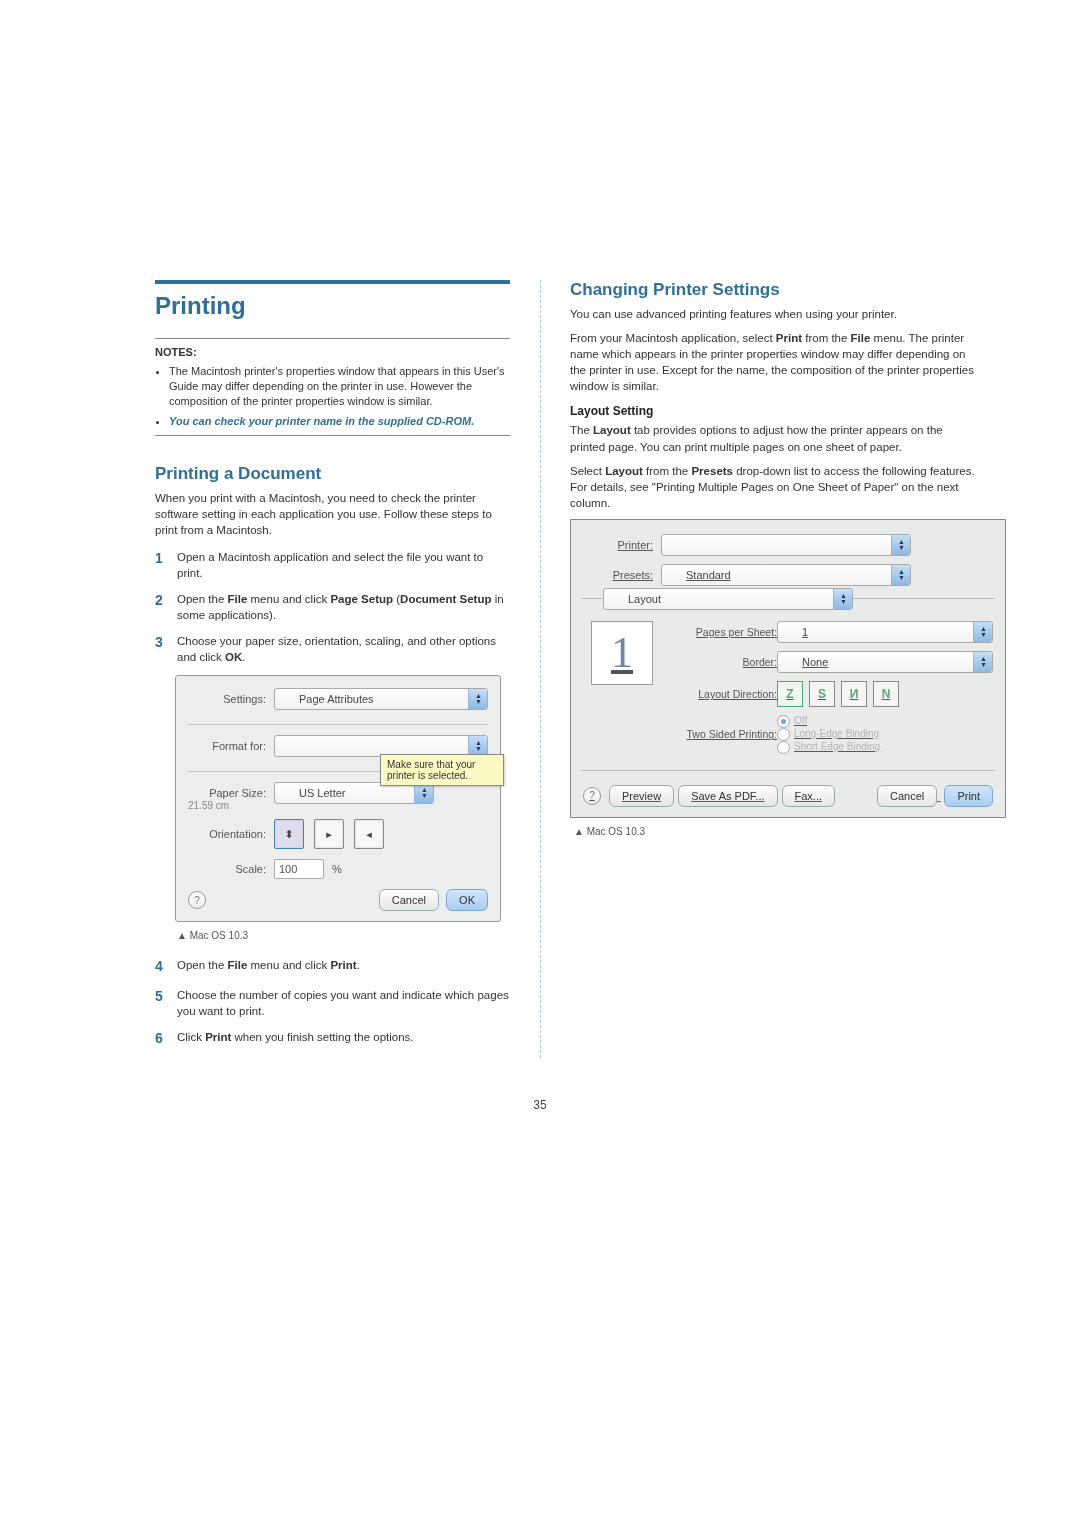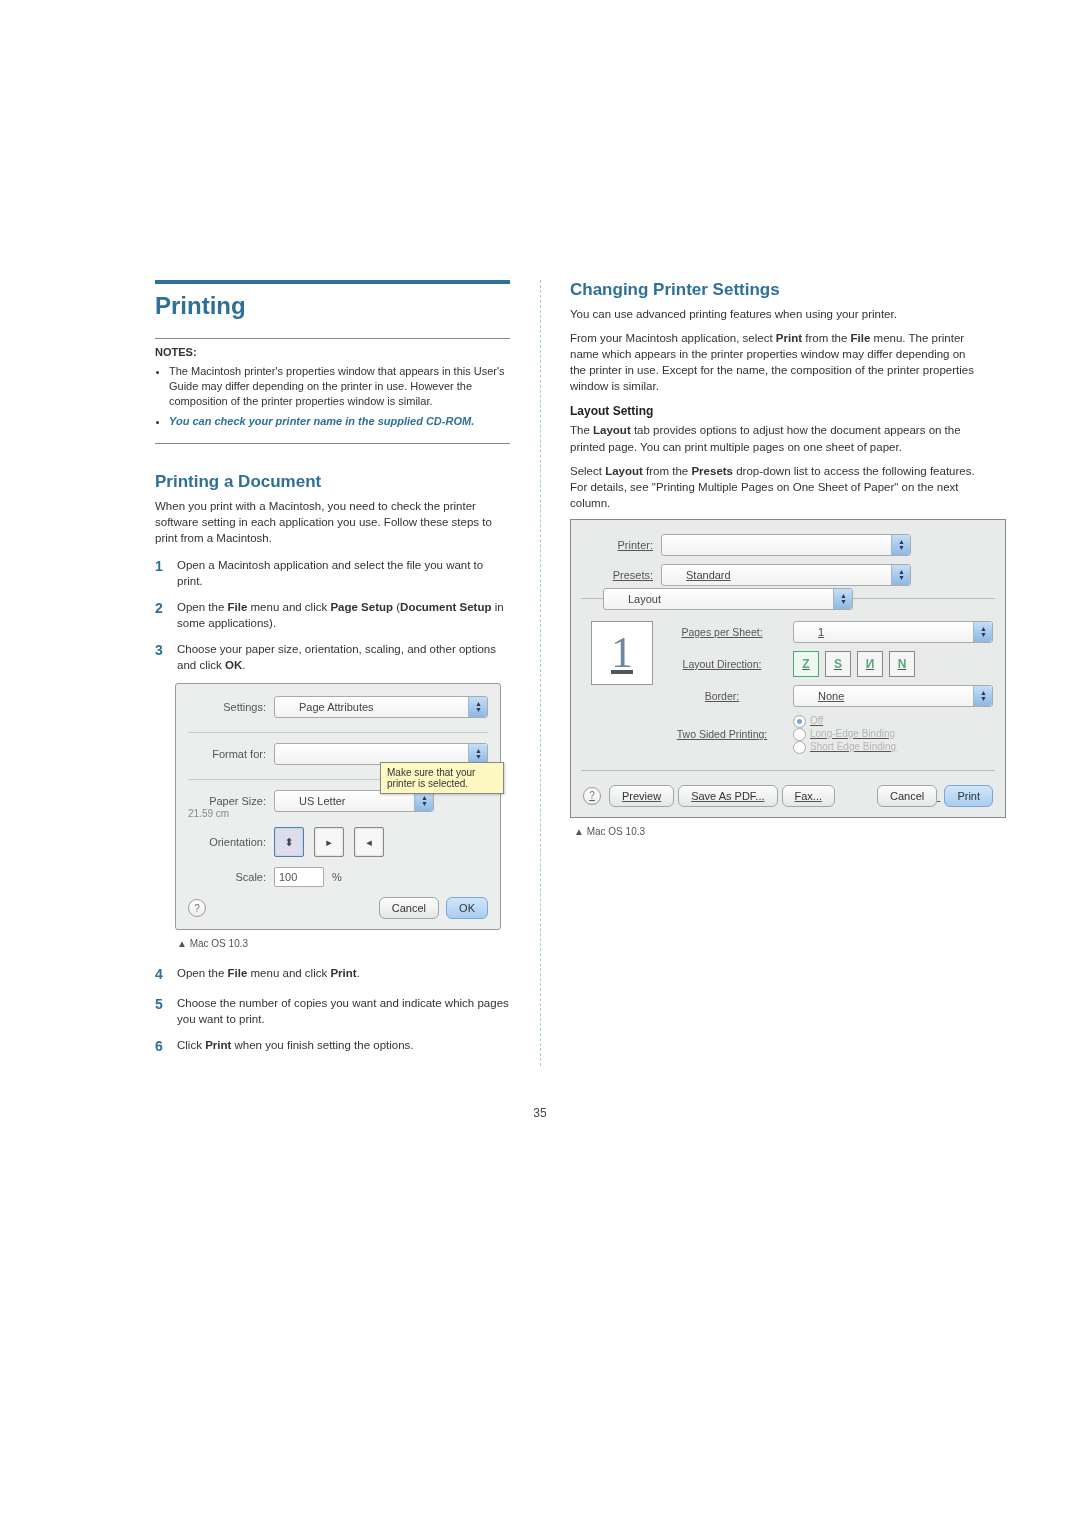--- a/index.html
+++ b/index.html
@@ -50,21 +50,21 @@
   }
   .notes-label {
     font-variant: small-caps;
     font-weight: bold;
     font-size: 11px;
     color: #333;
   }
   .notes-box {
     border-top: 1px solid #888;
     border-bottom: 1px solid #888;
-    padding: 6px 0 8px 0;
+    padding: 6px 0 0 0;
     margin-bottom: 28px;
     font-size: 11px;
     line-height: 1.35;
   }
   .notes-box ul { margin: 4px 0 0 0; padding: 0 0 0 14px; }
   .notes-box li { margin-bottom: 6px; }
   .note-emph { color: #2e7097; font-style: italic; font-weight: bold; }
   h2.sub-title {
     color: #2e7097;
     font-size: 17px;
@@ -148,21 +148,21 @@
   .pill-btn.primary { background: linear-gradient(#d0e6fb,#a8cdf0); border-color:#7aa6d2;}
   .dialog-footer { display:flex; justify-content:space-between; align-items:center; margin-top:10px;}
   .help-circle { width:16px; height:16px; border:1px solid #999; border-radius:50%; display:inline-flex; align-items:center; justify-content:center; font-size:10px; color:#777; background:linear-gradient(#fff,#eee);}
   .caption { font-size: 10px; color:#555; margin: 8px 0 16px 22px; }
   .fieldset-line { position:relative; border-top:1px solid #bbb; margin:12px -2px 10px -2px;}
   .fieldset-line .aqua-select { position:absolute; top:-11px; left:22px; width:200px;}
   .preview-pane { width:60px; height:62px; border:1px solid #999; background:#fff; margin-right:14px; display:flex; align-items:center; justify-content:center;}
   .big1 { font-family: Georgia, serif; font-size:44px; color:#6c88a0; font-weight:300;}
   .layout-right { flex:1; }
   .layout-row { display:flex; align-items:center; margin-bottom:8px;}
-  .layout-row .llabel { width:110px; text-align:center; padding-right:16px; font-size:10.5px; color:#555;}
+  .layout-row .llabel { width:110px; text-align:right; padding-right:0; font-size:10.5px; color:#555;}
   .dir-box { width:24px; height:24px; border:1px solid #888; background:#f5f5f5; margin-right:6px; display:flex; align-items:center; justify-content:center; font-size:12px; font-weight:bold; color:#5a7;}
   .disabled-label { color:#b5b5b5; }
   .radio-off { width:11px; height:11px; border:1px solid #aaa; border-radius:50%; background:#fff; display:inline-block; margin-right:4px; vertical-align:middle;}
   .radio-on { box-shadow: inset 0 0 0 3px #fff, inset 0 0 0 6px #7aa6d2; }
   .tiny { font-size:10px; }
   .page-num { text-align:center; font-size:12px; color:#444; margin-top:40px;}
   .dialog2 {
     border: 1px solid #888;
     background: #e9ebeb;
     margin: 6px 0 4px 0;
@@ -298,21 +298,21 @@
 
     <div class="col col-right">
       <h2 class="sub-title">Changing Printer Settings</h2>
       <p>You can use advanced printing features when using your printer.</p>
       <p>
         <span>From your Macintosh application, select </span><b>Print</b><span> from the </span><b>File</b><span> menu. The printer name which appears in the printer properties window may differ depending on the printer in use. Except for the name, the composition of the printer properties window is similar.</span>
       </p>
 
       <h3 class="sub-sub">Layout Setting</h3>
       <p>
-        <span>The </span><b>Layout</b><span> tab provides options to adjust how the document appears on the printed page. You can print multiple pages on one sheet of paper.</span>
+        <span>The </span><b>Layout</b><span> tab provides options to adjust how the printer appears on the printed page. You can print multiple pages on one sheet of paper.</span>
       </p>
       <p>
         <span>Select </span><b>Layout</b><span> from the </span><b>Presets</b><span> drop-down list to access the following features. For details, see "Printing Multiple Pages on One Sheet of Paper" on the next column.</span>
       </p>
 
       <div class="dialog2">
         <div class="dialog2-top-row">
           <span class="llabel">Printer:</span>
           <span class="aqua-select">
               <span></span>
@@ -336,39 +336,39 @@
 
         <div class="layout-body" style="margin-top:18px;">
           <div class="preview-pane">
             <span class="big1">1</span>
           </div>
           <div class="layout-right">
             <div class="layout-row">
               <span class="llabel">Pages per Sheet:</span>
               <span class="aqua-select" style="width:150px;">
                   <span>1</span>
+                  <span class="aqua-arrows">▲<br>▼</span>
+                </span>
+            </div>
+            <div class="layout-row">
+              <span class="llabel">Border:</span>
+              <span class="aqua-select" style="width:150px;">
+                  <span>None</span>
                   <span class="aqua-arrows">▲<br>▼</span>
                 </span>
             </div>
             <div class="layout-row">
               <span class="llabel">Layout Direction:</span>
               <div style="display:flex;">
                 <div class="dir-box" style="border-color:#4a7; background:#eef8ef;">Z</div>
                 <div class="dir-box">S</div>
                 <div class="dir-box">И</div>
                 <div class="dir-box">N</div>
               </div>
             </div>
-            <div class="layout-row">
-              <span class="llabel">Border:</span>
-              <span class="aqua-select" style="width:150px;">
-                  <span>None</span>
-                  <span class="aqua-arrows">▲<br>▼</span>
-                </span>
-            </div>
             <div class="layout-row tiny">
               <span class="llabel disabled-label">Two Sided Printing:</span>
               <div style="color:#b5b5b5;">
                 <div><span class="radio-off radio-on"></span><span>Off</span></div>
                 <div><span class="radio-off"></span><span>Long-Edge Binding</span></div>
                 <div><span class="radio-off"></span><span>Short Edge Binding</span></div>
               </div>
             </div>
           </div>
         </div>

